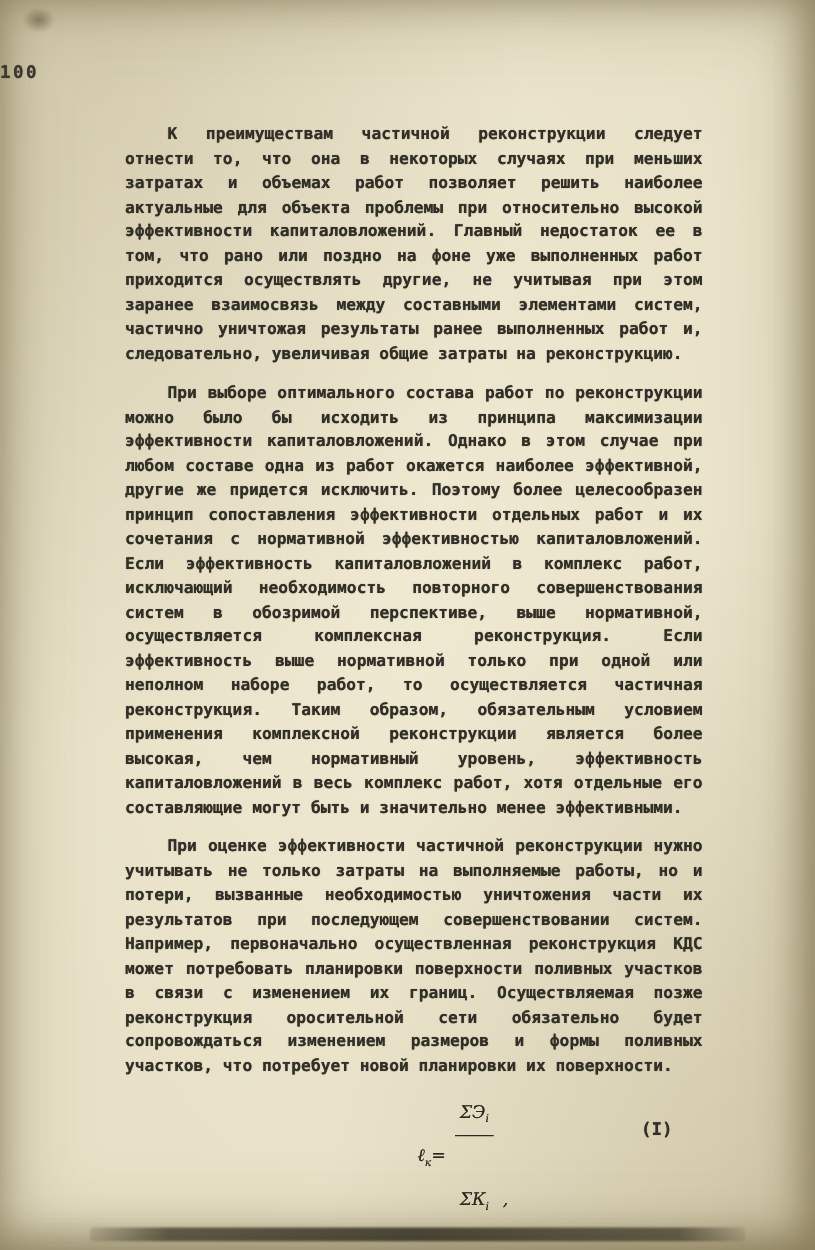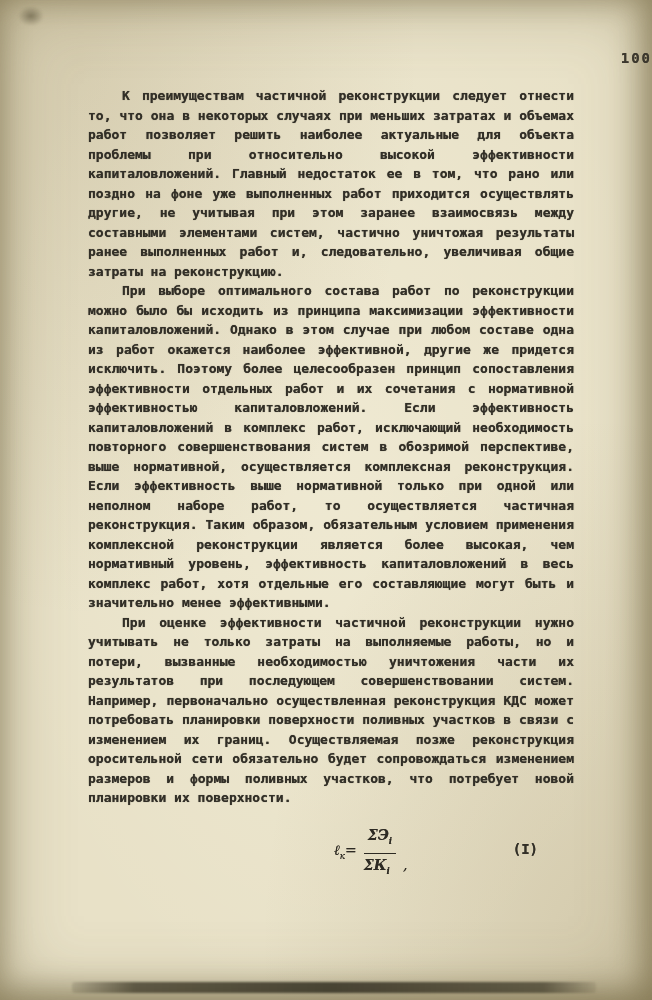--- a/index.html
+++ b/index.html
@@ -22,41 +22,41 @@
       inset 0 0 70px rgba(110, 95, 55, 0.42),
       inset -14px 0 28px rgba(105, 90, 50, 0.28),
       inset 0 -10px 30px rgba(90, 80, 45, 0.40);
     font-family: "DejaVu Sans Mono", "Liberation Mono", monospace;
   }
   .page-number {
     position: absolute;
     top: 50px;
     left: 0;
     width: 100%;
-    text-align: right;
+    text-align: left;
     font-size: 14px;
     font-weight: bold;
     letter-spacing: 2px;
     color: #3c382e;
     text-shadow: 0 0 0.6px rgba(50, 46, 36, 0.8);
   }
   .text-block {
     position: absolute;
     top: 86px;
     left: 88px;
     width: 486px;
     color: #322f27;
     font-size: 13px;
     line-height: 19.5px;
     font-weight: bold;
     text-align: justify;
     text-shadow: 0 0 0.7px rgba(45, 42, 34, 0.85);
   }
   .para {
-    margin: 0;
+    margin: 12px;
     text-indent: 34px;
   }
   .lead-line {
     margin: 0;
     text-indent: 26px;
   }
   .formula-row {
     position: relative;
     margin-top: 12px;
     height: 70px;
@@ -74,31 +74,32 @@
     font-size: 14px;
     color: #2d2a23;
     text-shadow: 0 0 0.5px rgba(45, 42, 34, 0.7);
   }
   .formula-body sub {
     font-size: 0.62em;
     font-style: italic;
   }
   .frac {
     display: inline-block;
+    text-align: center;
     vertical-align: middle;
-    font-weight: bold;
   }
   .frac .num {
     display: block;
     border-bottom: 1.6px solid #2d2a23;
     padding: 0 4px 2px 4px;
   }
   .frac .den {
     display: block;
     padding-top: 2px;
+    margin-top: 40px;
   }
   .formula-comma {
     align-self: flex-end;
     padding-bottom: 6px;
   }
   .eq-number {
     position: absolute;
     right: 36px;
     top: 20px;
     font-family: "DejaVu Sans Mono", "Liberation Mono", monospace;

